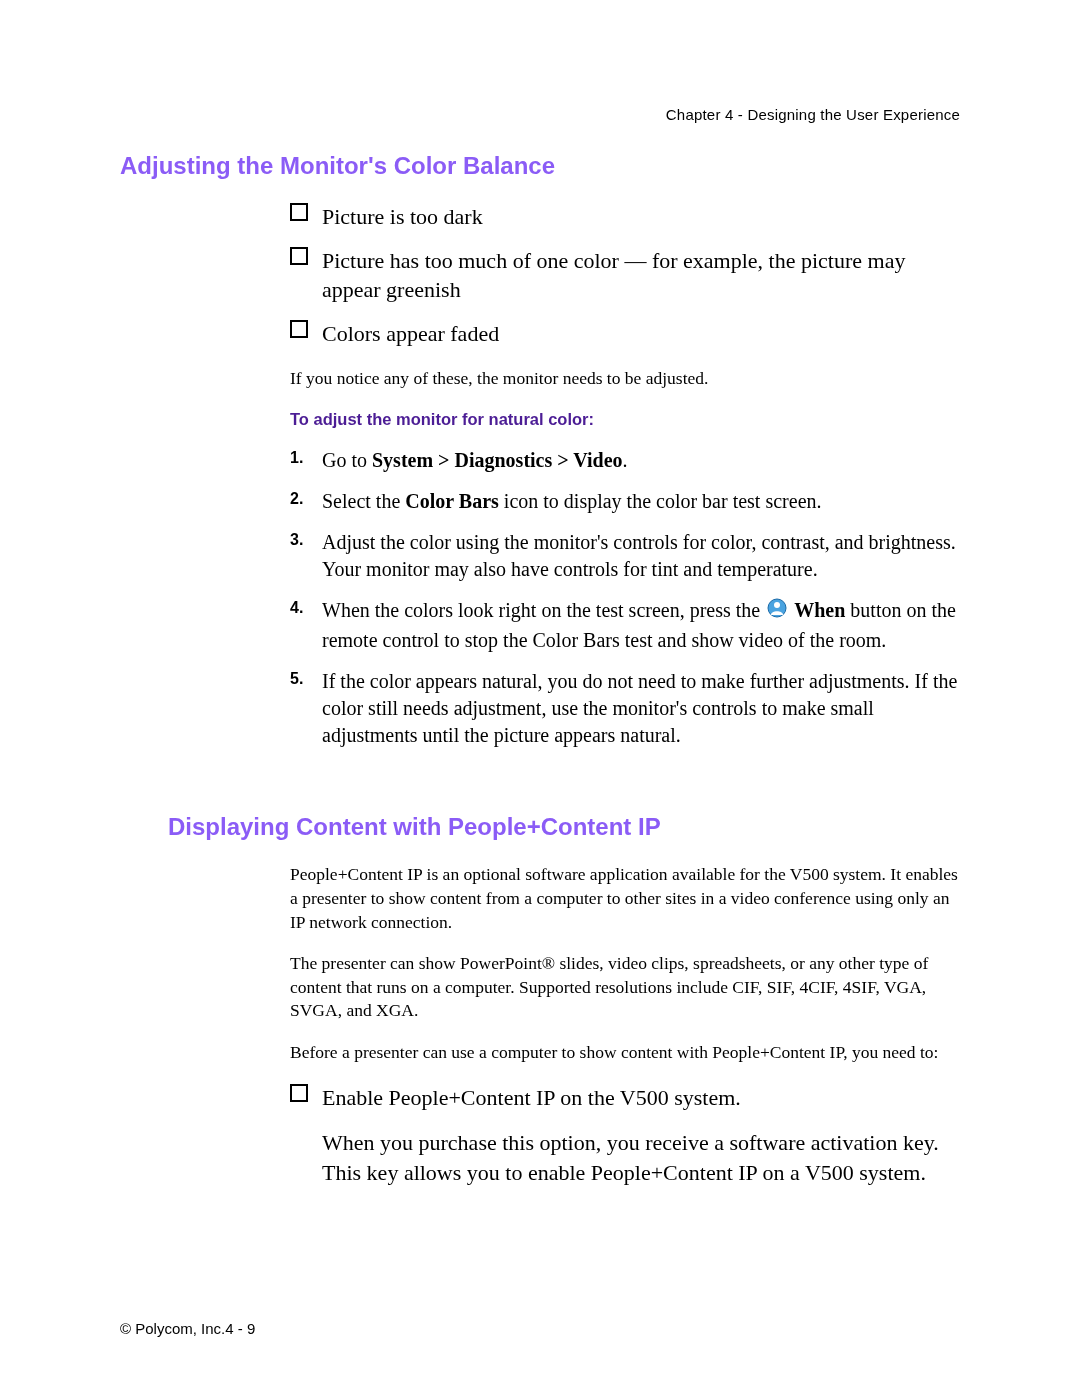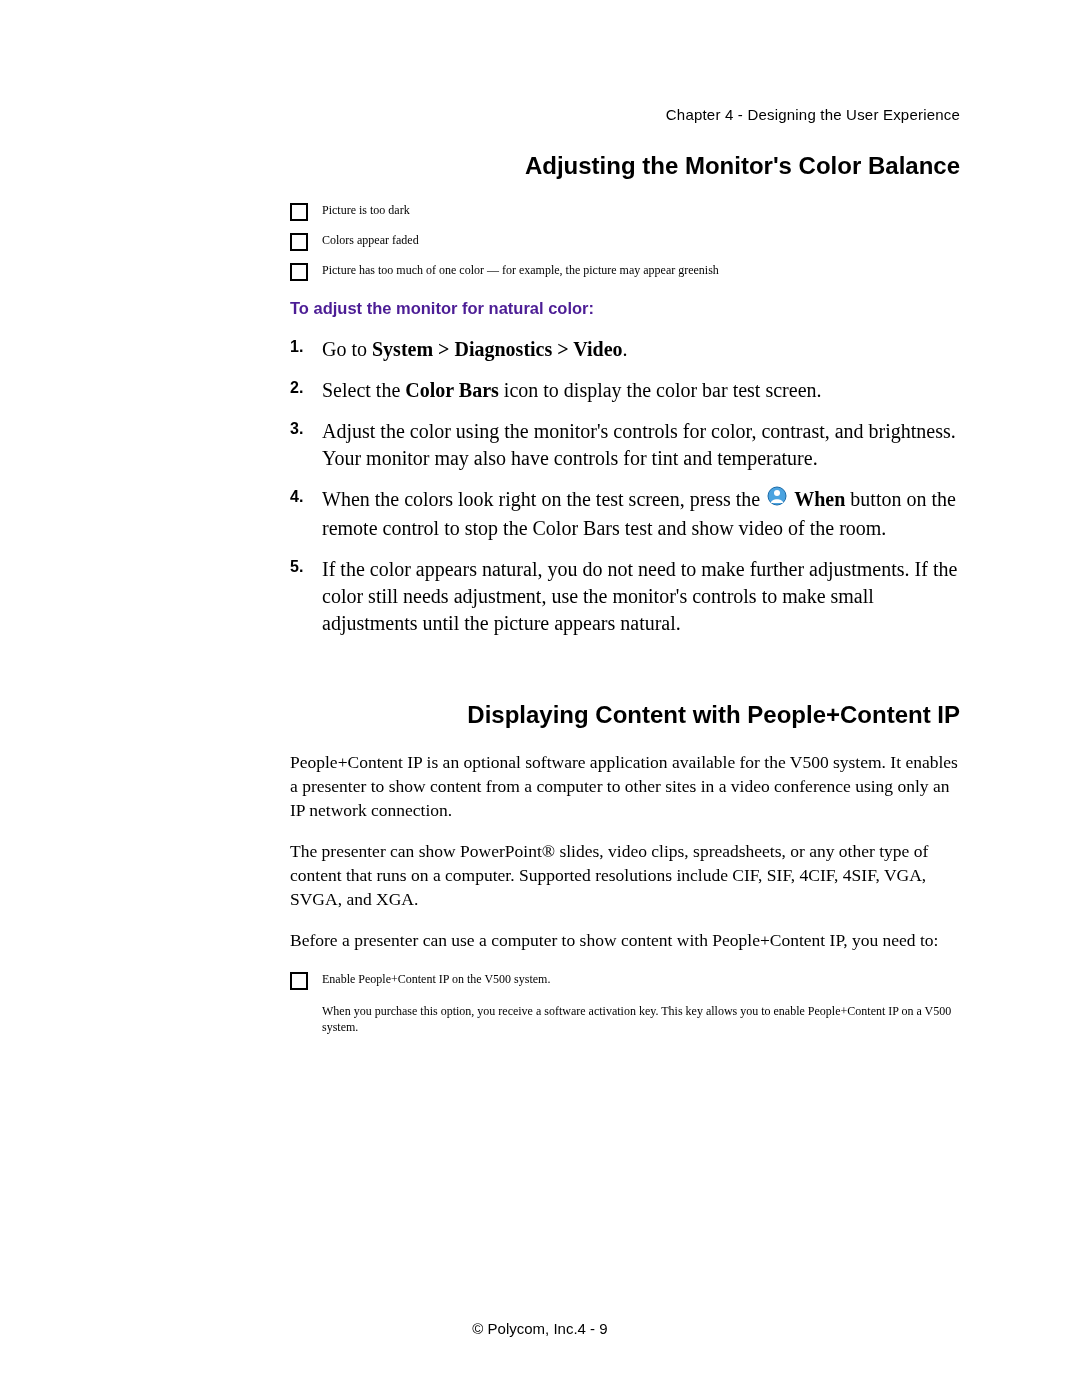--- a/index.html
+++ b/index.html
@@ -23,24 +23,23 @@
     font-family: "Futura", "Trebuchet MS", Arial, sans-serif;
     font-weight: 300;
     font-size: 15px;
     color: #000;
     letter-spacing: 0.2px;
   }
   .section-heading {
     font-family: Arial, Helvetica, sans-serif;
     font-weight: bold;
     font-size: 24px;
-    color: #000000;
+    color: #8b5cf6;
     margin-top: 52px;
     margin-bottom: 22px;
-    text-align: right;
   }
   .section-heading.second {
     margin-top: 64px;
     margin-left: 48px;
   }
   .body-block {
     margin-left: 170px;
   }
   .para {
     font-size: 17.5px;
@@ -48,21 +47,21 @@
     margin: 0 0 18px 0;
   }
   ul.checklist {
     list-style: none;
     padding: 0;
     margin: 0 0 18px 0;
   }
   ul.checklist li {
     position: relative;
     padding-left: 32px;
-    font-size: 12px;
+    font-size: 22px;
     line-height: 1.35;
     margin-bottom: 14px;
   }
   ul.checklist li .box {
     position: absolute;
     left: 0;
     top: 1px;
     width: 14px;
     height: 14px;
     border: 2px solid #000;
@@ -106,43 +105,44 @@
     display: inline-block;
     vertical-align: middle;
     margin: 0 2px 2px 2px;
   }
   .footer {
     position: absolute;
     bottom: 60px;
     left: 120px;
     right: 120px;
     display: flex;
-    justify-content: center;
+    justify-content: flex-start;
     font-family: "Futura", "Trebuchet MS", Arial, sans-serif;
     font-weight: 300;
     font-size: 15px;
   }
 </style>
 </head>
 <body>
 
 <div class="page">
 
   <div class="header-line">Chapter 4 - Designing the User Experience</div>
 
   <h2 class="section-heading">Adjusting the Monitor's Color Balance</h2>
 
   <div class="body-block">
 
     <ul class="checklist">
       <li><span class="box"></span><span>Picture is too dark</span></li>
+      <li><span class="box"></span><span>Picture has too much of one color — for example, the picture may appear greenish</span></li>
       <li><span class="box"></span><span>Colors appear faded</span></li>
-      <li><span class="box"></span><span>Picture has too much of one color — for example, the picture may appear greenish</span></li>
     </ul>
 
+    <p class="para">If you notice any of these, the monitor needs to be adjusted.</p>
 
     <div class="procedure-heading">To adjust the monitor for natural color:</div>
 
     <ol class="steps">
       <li>
         <span>Go to </span><span class="bold">System &gt; Diagnostics &gt; Video</span><span>.</span>
       </li>
       <li>
         <span>Select the </span><span class="bold">Color Bars</span><span> icon to display the color bar test screen.</span>
       </li>

